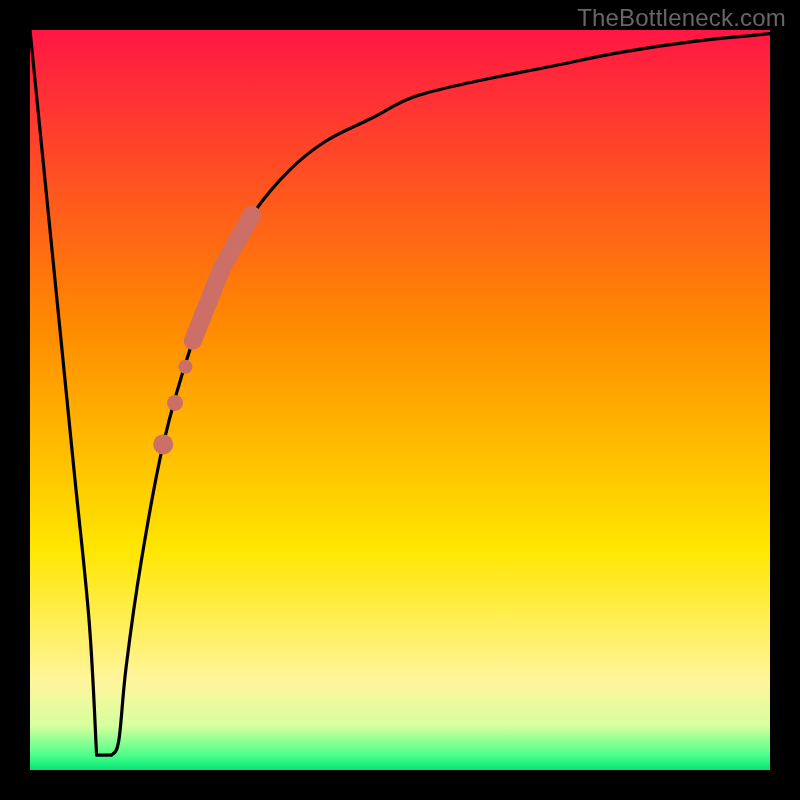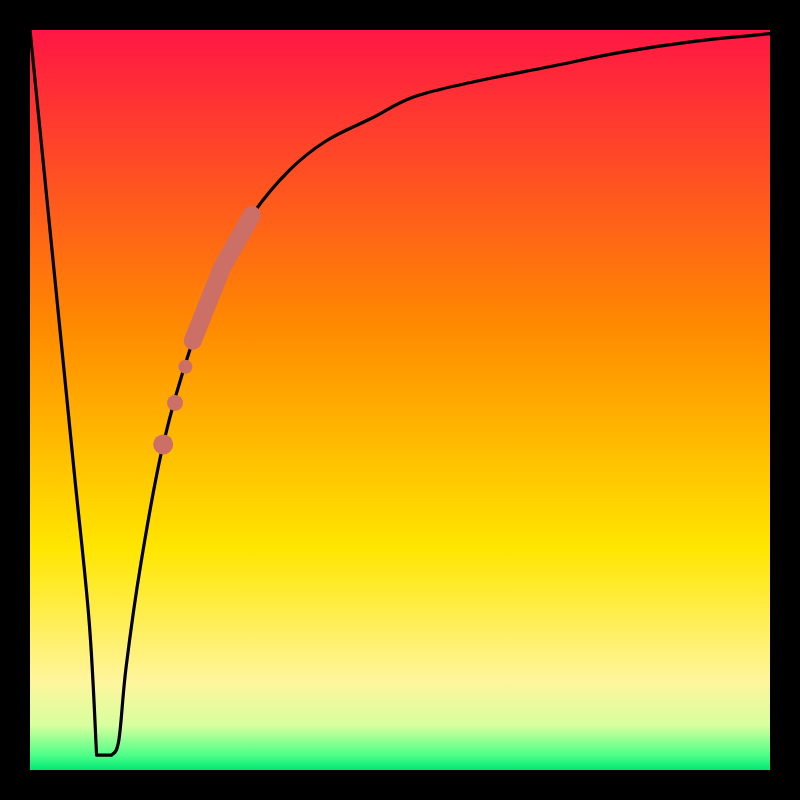--- a/index.html
+++ b/index.html
@@ -52,13 +52,14 @@
       <rect x="0" y="0" width="740" height="740" fill="url(#bg)"></rect>
       <path id="curve" fill="none" stroke="#000" stroke-width="3.2" stroke-linejoin="round" stroke-linecap="round" d="M 0 0 C 2.664 26.64, 9.472000000000001 94.72, 14.8 148 C 20.128 201.28, 24.272000000000002 242.72, 29.6 296 C 34.928 349.28, 39.071999999999996 390.72, 44.4 444 C 49.728 497.28, 55.204 541.384, 59.2 592 C 63.196000000000005 642.616, 65.268 701.224, 66.6 725.2 L 81.4 725.2 C 82.732 722.5360000000001, 86.136 726.384, 88.8 710.4 C 91.464 694.4159999999999, 92.20400000000001 668.3679999999999, 96.2 636.4 C 100.196 604.432, 104.34 572.76, 111 532.8 C 117.66 492.84, 123.87599999999999 454.35999999999996, 133.2 414.4 C 142.524 374.44, 152.144 342.76800000000003, 162.8 310.8 C 173.45600000000002 278.832, 181.744 259.44399999999996, 192.4 236.79999999999995 C 203.056 214.15599999999995, 210.012 202.316, 222 185 C 233.988 167.684, 245.68 153.9199999999999, 259 140.5999999999999 C 272.32 127.27999999999992, 281.348 120.32399999999998, 296 111 C 310.652 101.67600000000002, 324.41600000000005 96.79199999999994, 340.40000000000003 88.79999999999995 C 356.384 80.80799999999996, 366.15200000000004 73.26000000000002, 384.8 66.60000000000002 C 403.448 59.940000000000026, 420.024 57.12799999999996, 444 51.799999999999955 C 467.976 46.47199999999995, 491.36 42.32799999999998, 518 37 C 544.64 31.67200000000002, 565.36 26.86200000000004, 592 22.200000000000045 C 618.64 17.53800000000005, 639.36 14.430000000000023, 666 11.100000000000023 C 692.64 7.770000000000023, 726.68 5.032000000000041, 740 3.7000000000000455"></path>
       <path id="hlThick" fill="none" stroke-linecap="round" d="M 162.8 310.8 L 165.26666666666665 304.6333333333334 L 167.73333333333335 298.46666666666664 L 170.20000000000002 292.3 L 172.66666666666666 286.1333333333334 L 175.13333333333335 279.96666666666664 L 177.6 273.8 L 180.06666666666666 267.6333333333333 L 182.53333333333333 261.46666666666664 L 185 255.29999999999995 L 187.46666666666664 249.13333333333333 L 189.93333333333334 242.96666666666658 L 192.4 236.79999999999995 L 194.86666666666665 232.48333333333335 L 197.33333333333334 228.16666666666657 L 199.8 223.85000000000002 L 202.26666666666665 219.53333333333342 L 204.73333333333335 215.21666666666658 L 207.20000000000002 210.89999999999998 L 209.66666666666666 206.58333333333337 L 212.13333333333335 202.26666666666665 L 214.6 197.94999999999993 L 217.06666666666666 193.63333333333333 L 219.53333333333336 189.3166666666666 L 222 185" stroke="#cc6f66" stroke-width="18"></path>
       <g id="hlDots">
           <circle cx="155.4" cy="336.7" r="7" fill="#cc6f66"></circle>
           <circle cx="145.04" cy="372.9599999999999" r="8" fill="#cc6f66"></circle>
           <circle cx="133.2" cy="414.4" r="10" fill="#cc6f66"></circle>
         </g>
     </svg>
   </div>
+  <div class="watermark" style="top:4px; right:14px;">TheBottleneck.com</div>
 </div>
 
 </body></html>

